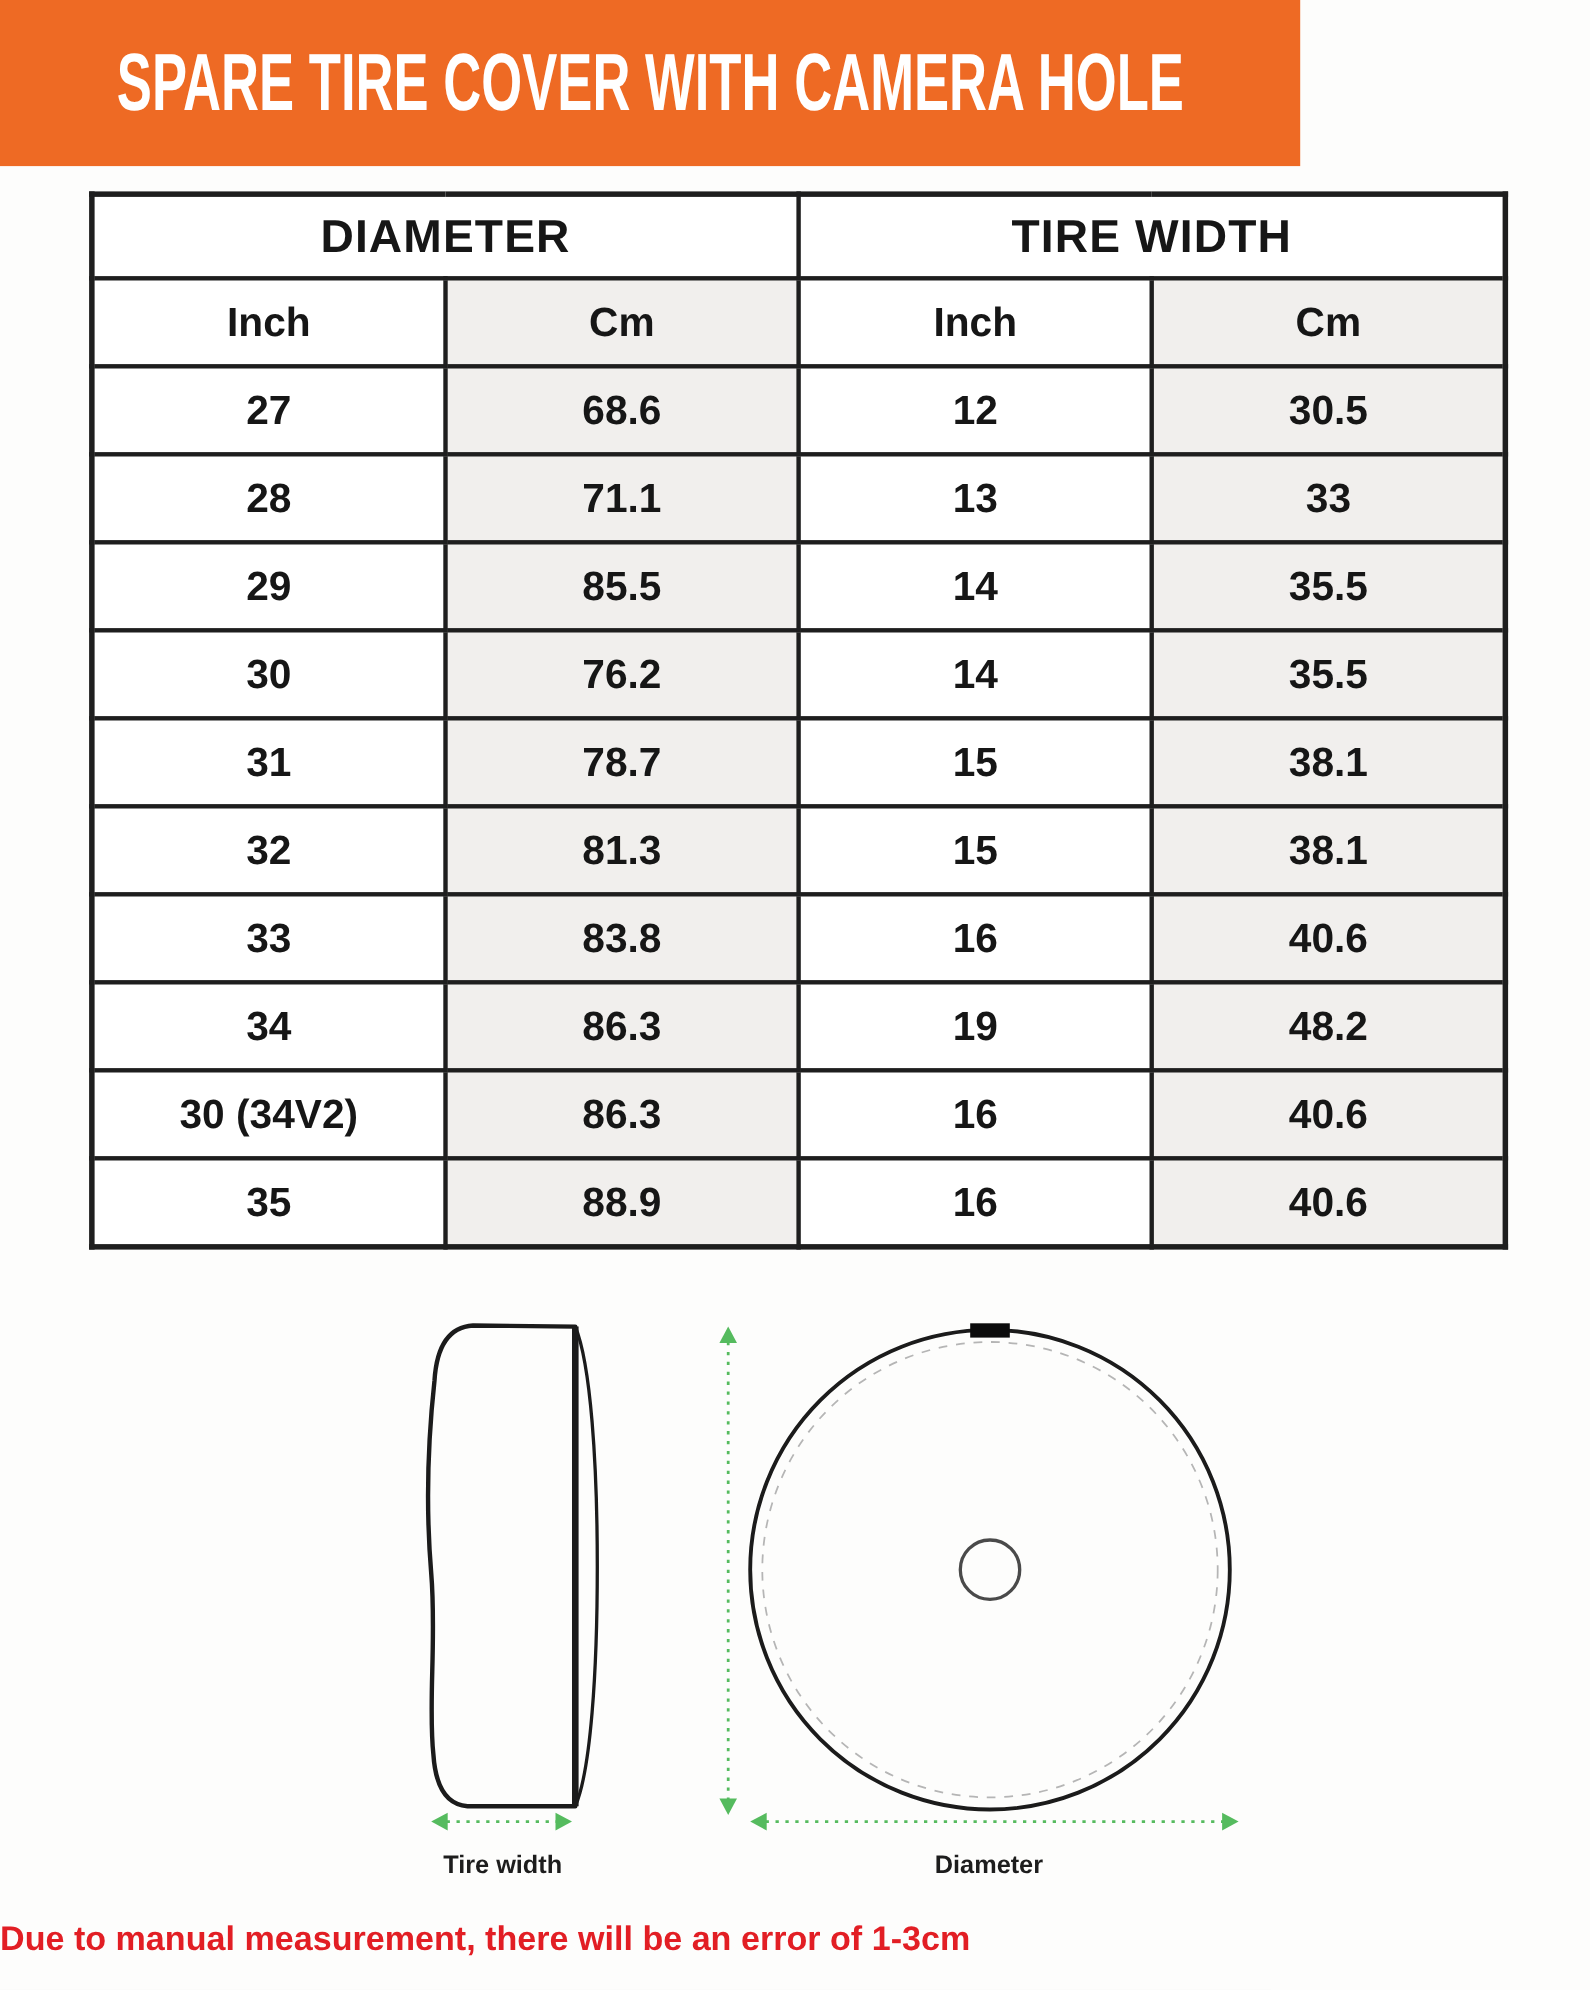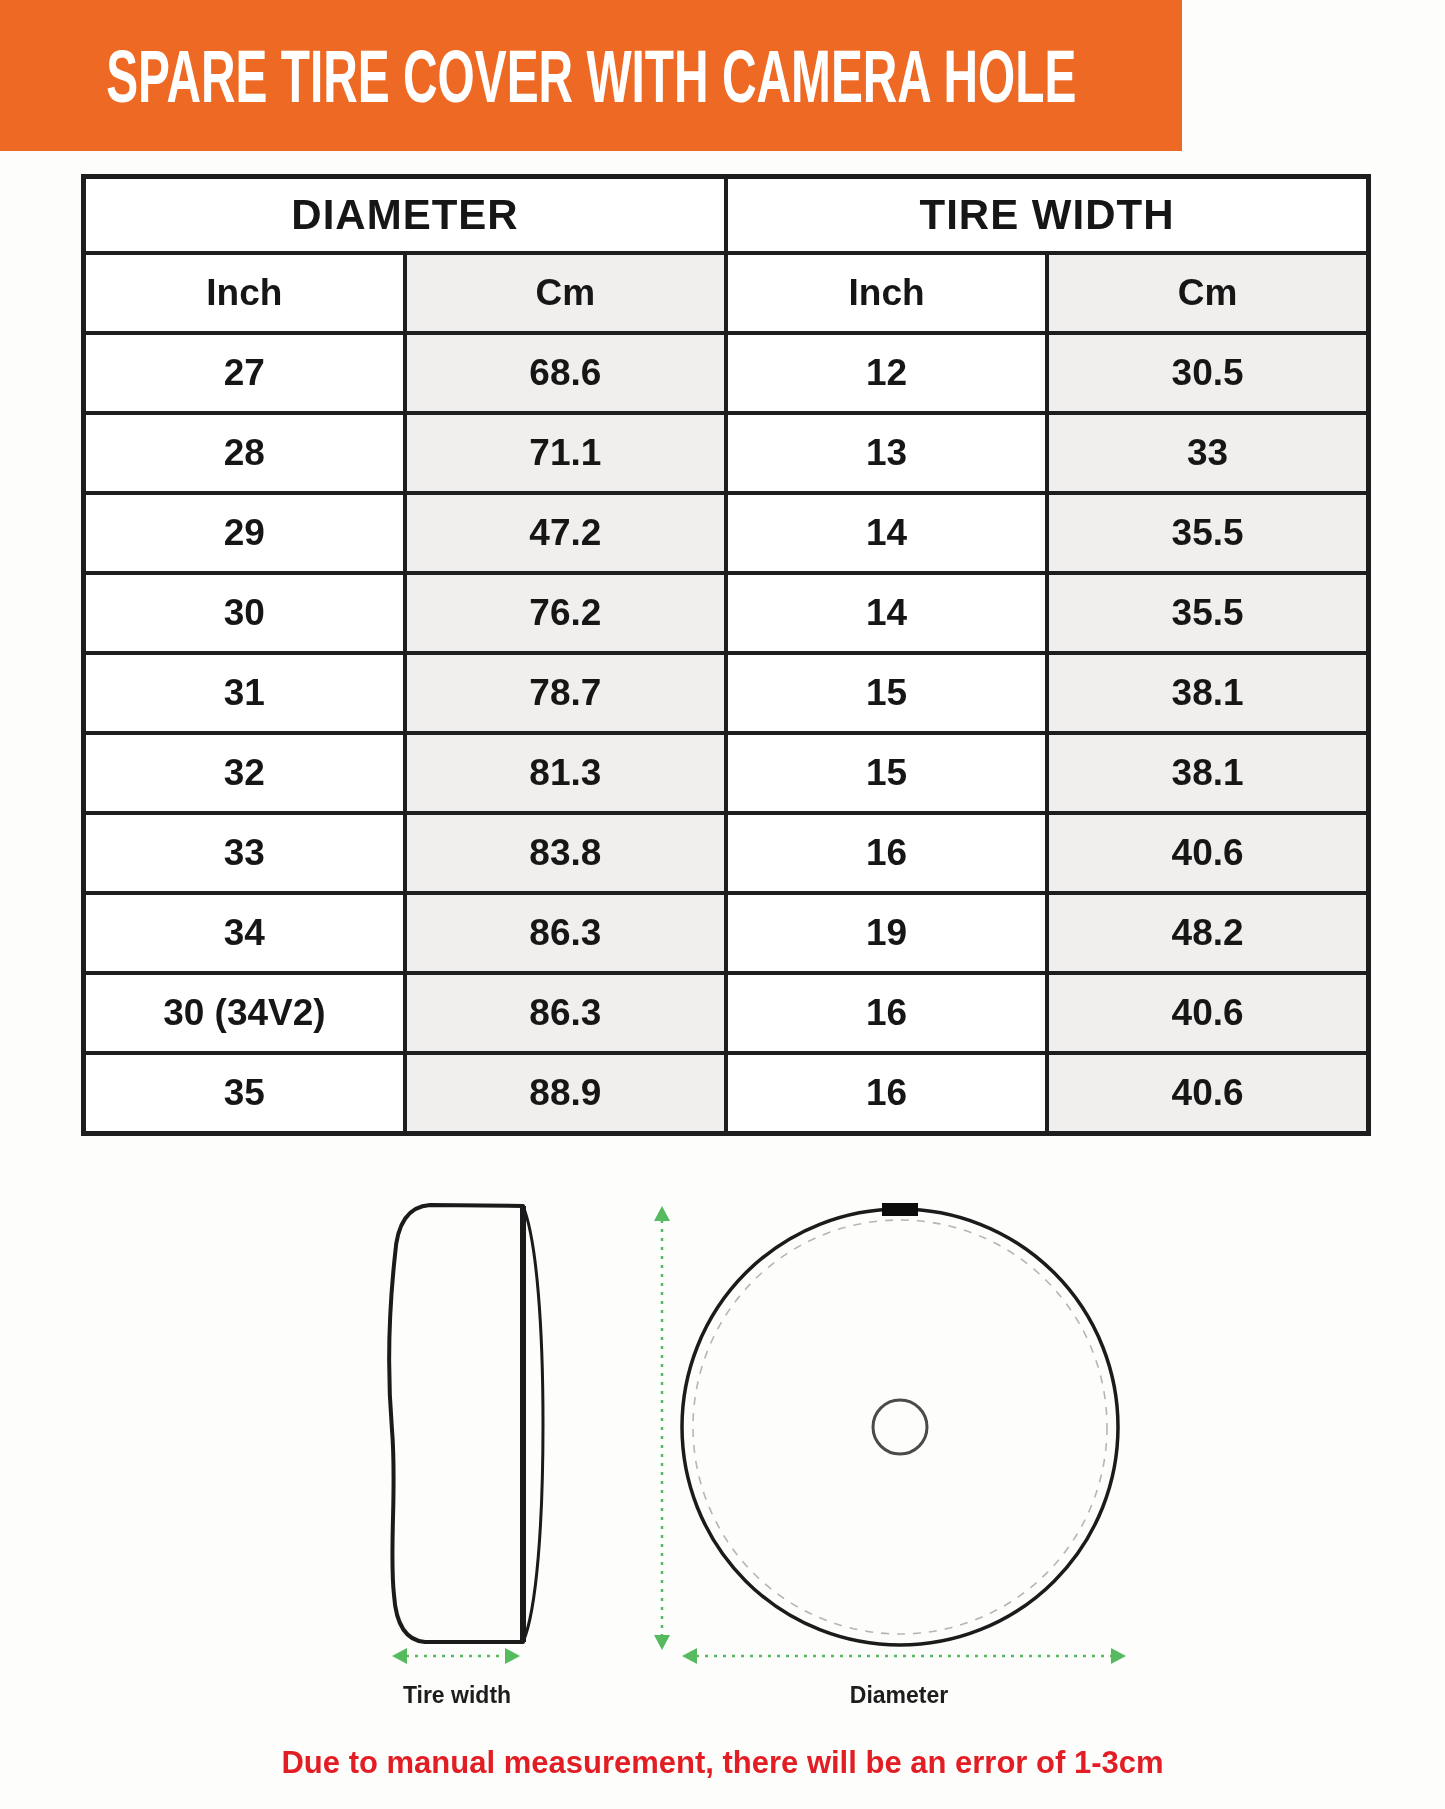--- a/index.html
+++ b/index.html
@@ -39,21 +39,21 @@
   .diagram{position:absolute;left:330px;top:1190px;width:840px;height:485px;}
   .measure-label{
     position:absolute;width:240px;text-align:center;
     font-size:23px;font-weight:bold;color:#1D1D1D;
   }
   .label-tire-width{left:337px;top:1682px;}
   .label-diameter{left:779px;top:1682px;}
 
   
   .footnote{
-    position:absolute;left:0;top:1745px;width:1445px;text-align:center;
+    position:absolute;left:0;top:1745px;width:1445px;text-align:left;
     font-size:31px;font-weight:bold;color:#E21E24;
   }
 </style>
 </head>
 <body>
 
 <div class="page">
 
   <header class="banner">
     <div class="banner-title">SPARE TIRE COVER WITH CAMERA HOLE</div>
@@ -86,21 +86,21 @@
         <td>30.5</td>
       </tr>
       <tr>
         <td>28</td>
         <td>71.1</td>
         <td>13</td>
         <td>33</td>
       </tr>
       <tr>
         <td>29</td>
-        <td>47.2</td>
+        <td>85.5</td>
         <td>14</td>
         <td>35.5</td>
       </tr>
       <tr>
         <td>30</td>
         <td>76.2</td>
         <td>14</td>
         <td>35.5</td>
       </tr>
       <tr>

